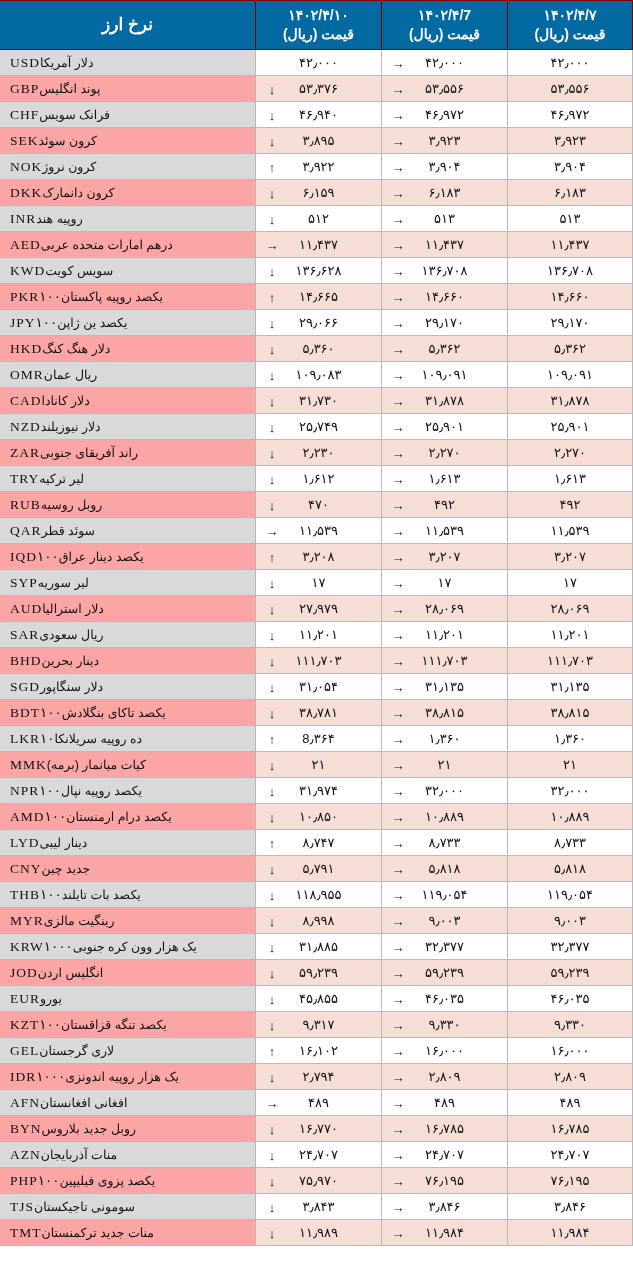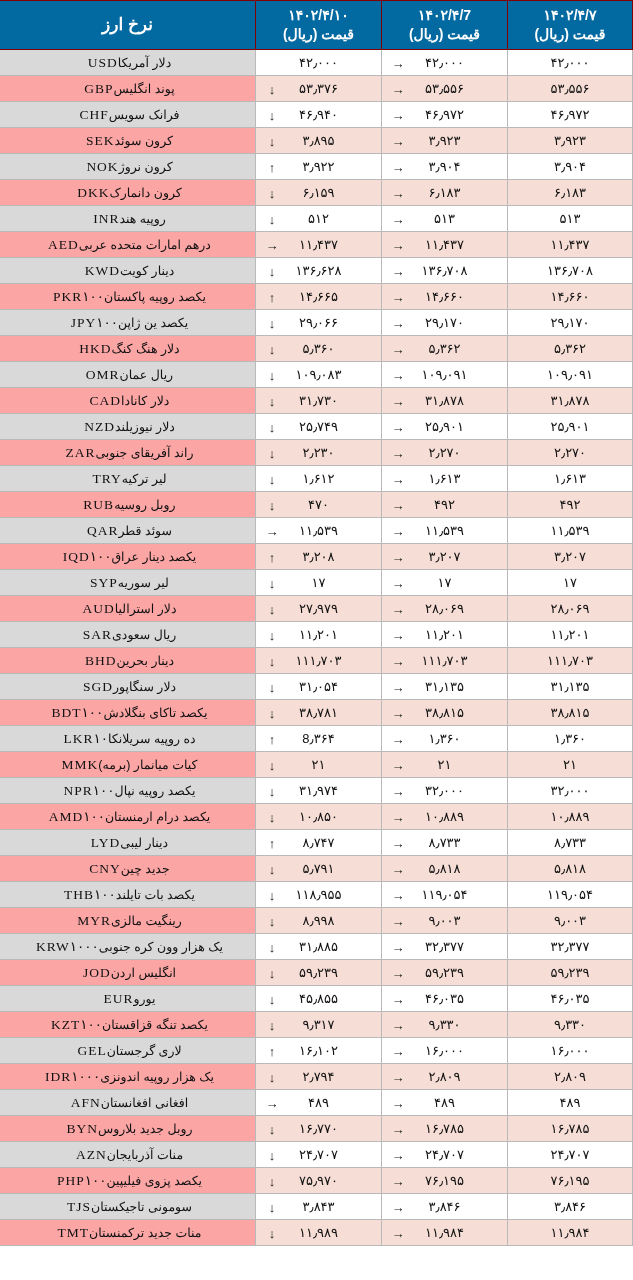--- a/index.html
+++ b/index.html
@@ -46,21 +46,21 @@
     height:25px;
     padding:0 6px;
     vertical-align:middle;
     white-space:nowrap;
     overflow:hidden;
   }
 
   
   td.name{
     background:#d9d9d9;
-    text-align:center;
+    text-align:left;
     font-size:12.5px;
     direction:rtl;
   }
   td.name .code{
     font-family:"Liberation Serif", serif;
     font-size:13.5px;
     letter-spacing:1px;
     margin-left:4px;
   }
   tbody tr.alt td.name{background:#fca5a5;}
@@ -300,21 +300,21 @@
             <span class="arrow flat">→</span>
             <span class="val">۱۳۶٫۷۰۸</span>
           </div>
         </td>
         <td class="num">
           <div class="wrap">
             <span class="arrow down">↓</span>
             <span class="val">۱۳۶٫۶۲۸</span>
           </div>
         </td>
-        <td class="name"><span>دینار کویت</span><span class="code">KWD</span></td>
+        <td class="name"><span>سویس کویت</span><span class="code">KWD</span></td>
       </tr>
       <tr class="alt">
         <td class="num">
           <div class="wrap">
             <span class="val">۱۴٫۶۶۰</span>
           </div>
         </td>
         <td class="num">
           <div class="wrap">
             <span class="arrow flat">→</span>

